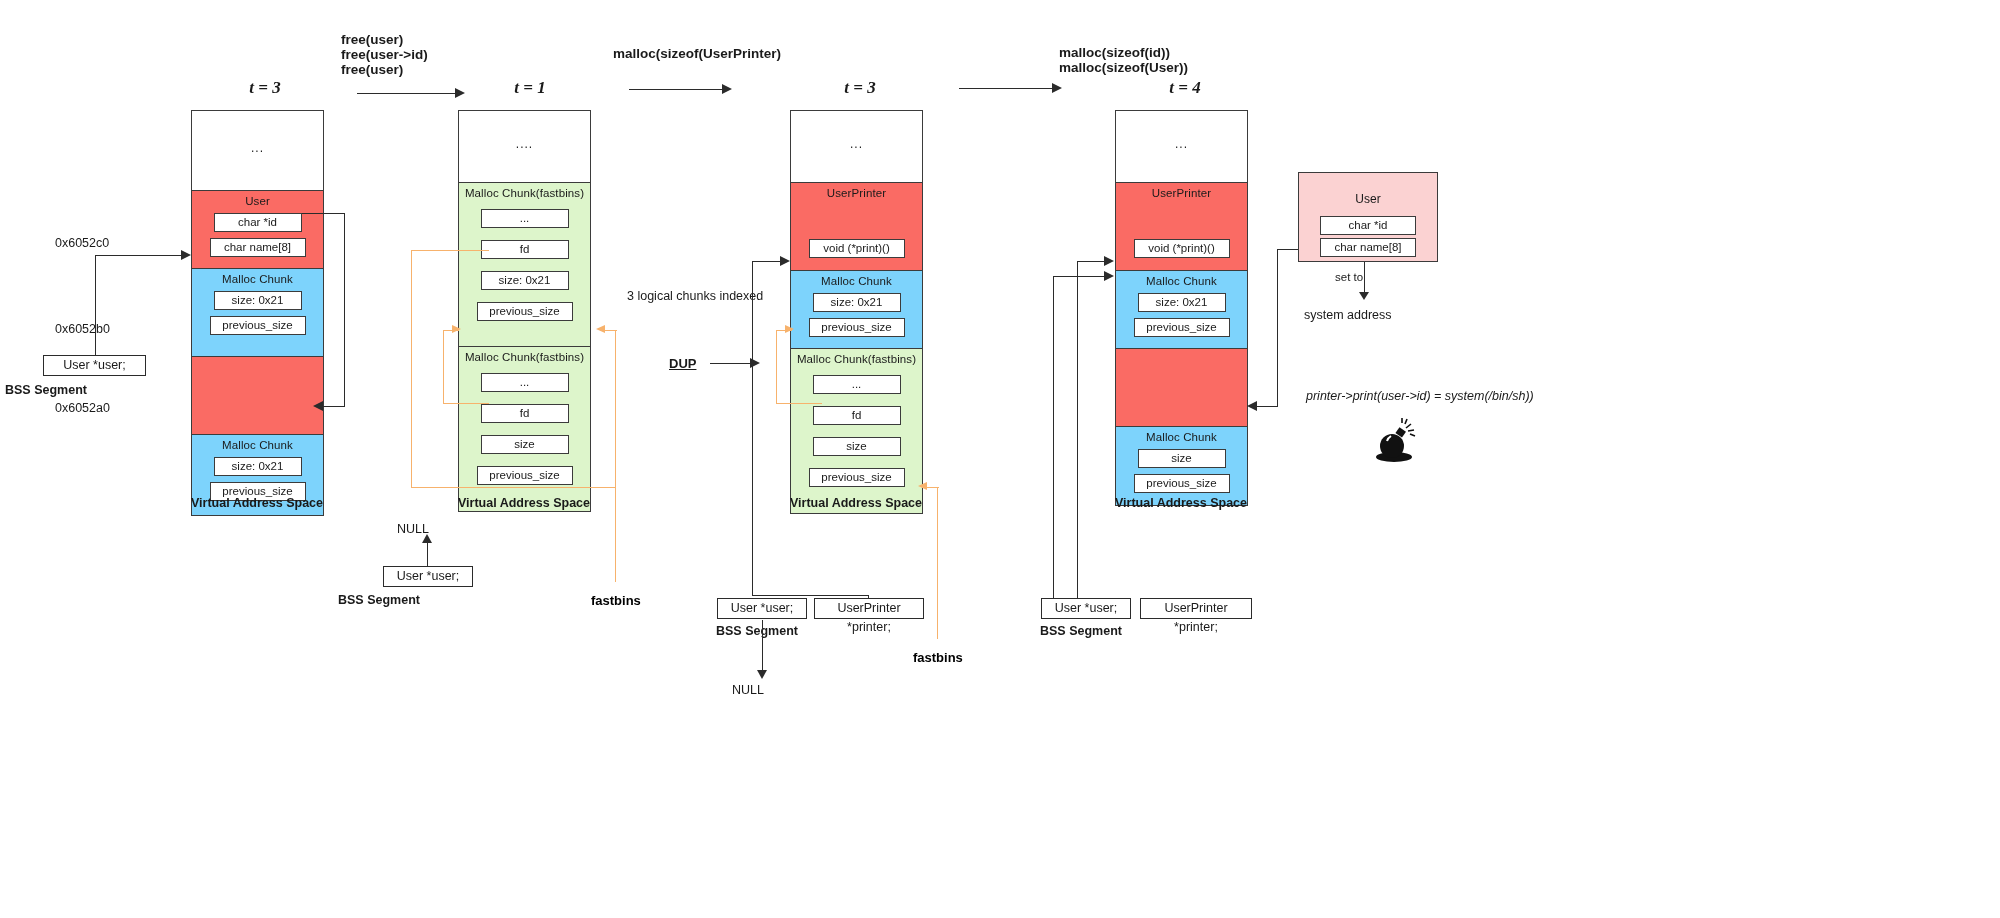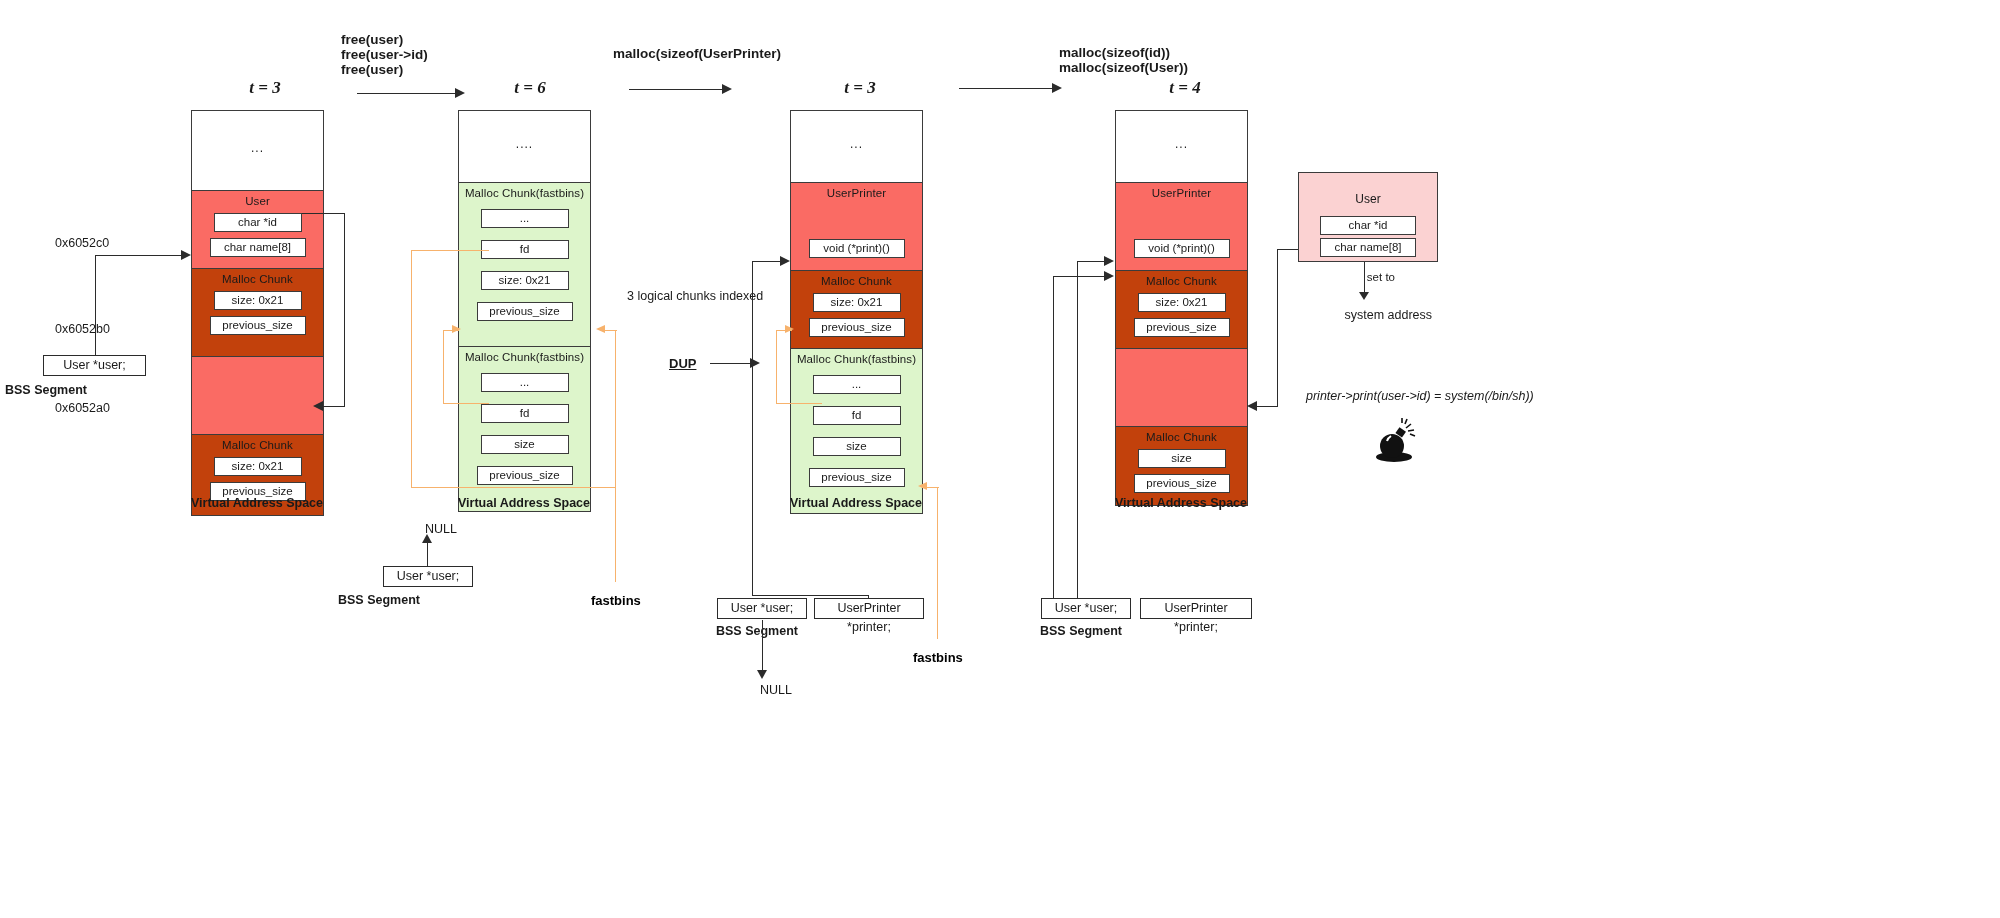--- a/index.html
+++ b/index.html
@@ -14,46 +14,46 @@
   .col{position:absolute;width:133px;border:1.4px solid #3b3b3b;box-sizing:border-box;background:#fff;}
   .seg{box-sizing:border-box;border-bottom:1.4px solid #3b3b3b;position:relative;}
   .seg:last-child{border-bottom:none;}
   .seg .cap{text-align:center;font-size:11.5px;padding-top:4px;letter-spacing:.1px;}
   .field{box-sizing:border-box;border:1.5px solid #3b3b3b;background:#fff;
          font-size:11.5px;text-align:center;line-height:17px;height:19px;
          margin:4px auto 0 auto;width:88px;}
   .field.w96{width:96px;}
   .dots{text-align:center;font-size:12px;letter-spacing:1px;}
   .red{background:#fa6b64;}
-  .grey{background:#c2410c;}
+  .grey{background:#7dd3fc;}
   .green{background:#ddf5cb;}
   .white{background:#fff;}
   .vas{position:absolute;text-align:center;font-weight:700;font-size:12.5px;width:200px;}
   .addr{position:absolute;font-size:12.5px;text-align:left;width:120px;}
   .bssbox{position:absolute;box-sizing:border-box;border:1.5px solid #2b2b2b;background:#fff;
           text-align:center;font-size:12.5px;line-height:19px;height:21px;}
   .bsslabel{position:absolute;font-weight:700;font-size:12.5px;width:180px;}
-  .smalltxt{position:absolute;font-size:12.5px;text-align:right;}
+  .smalltxt{position:absolute;font-size:12.5px;text-align:left;}
   .fastbins{position:absolute;color:#000000;font-weight:700;font-size:13px;}
   .oline{position:absolute;border-color:#f7b26c;border-style:solid;border-width:0;}
   .kline{position:absolute;border-color:#2b2b2b;border-style:solid;border-width:0;}
   .ohead{position:absolute;width:0;height:0;border-top:4.5px solid transparent;
          border-bottom:4.5px solid transparent;}
   .khead-d{position:absolute;width:0;height:0;border-left:5px solid transparent;
            border-right:5px solid transparent;}
   .dup{position:absolute;font-weight:700;font-size:13px;text-decoration:underline;}
   .note{position:absolute;font-size:12.5px;}
   .pinkbox{position:absolute;box-sizing:border-box;border:1.6px solid #3b3b3b;background:#fbd2d2;}
   .ital{position:absolute;font-style:italic;font-size:12.5px;white-space:nowrap;}
 </style>
 </head>
 <body>
 
 <div class="abs ttl" style="left:200px;top:78px;width:130px;">t = 3</div>
-<div class="abs ttl" style="left:465px;top:78px;width:130px;">t = 6</div>
+<div class="abs ttl" style="left:465px;top:78px;width:130px;">t = 1</div>
 <div class="abs ttl" style="left:795px;top:78px;width:130px;">t = 3</div>
 <div class="abs ttl" style="left:1120px;top:78px;width:130px;">t = 4</div>
 
 <div class="abs op" style="left:341px;top:32px;">free(user)
 free(user-&gt;id)
 free(user)</div>
 <div class="abs op" style="left:613px;top:46px;">malloc(sizeof(UserPrinter)</div>
 <div class="abs op" style="left:1019px;top:45px;margin-left:40px;">malloc(sizeof(id))
 malloc(sizeof(User))</div>
 

